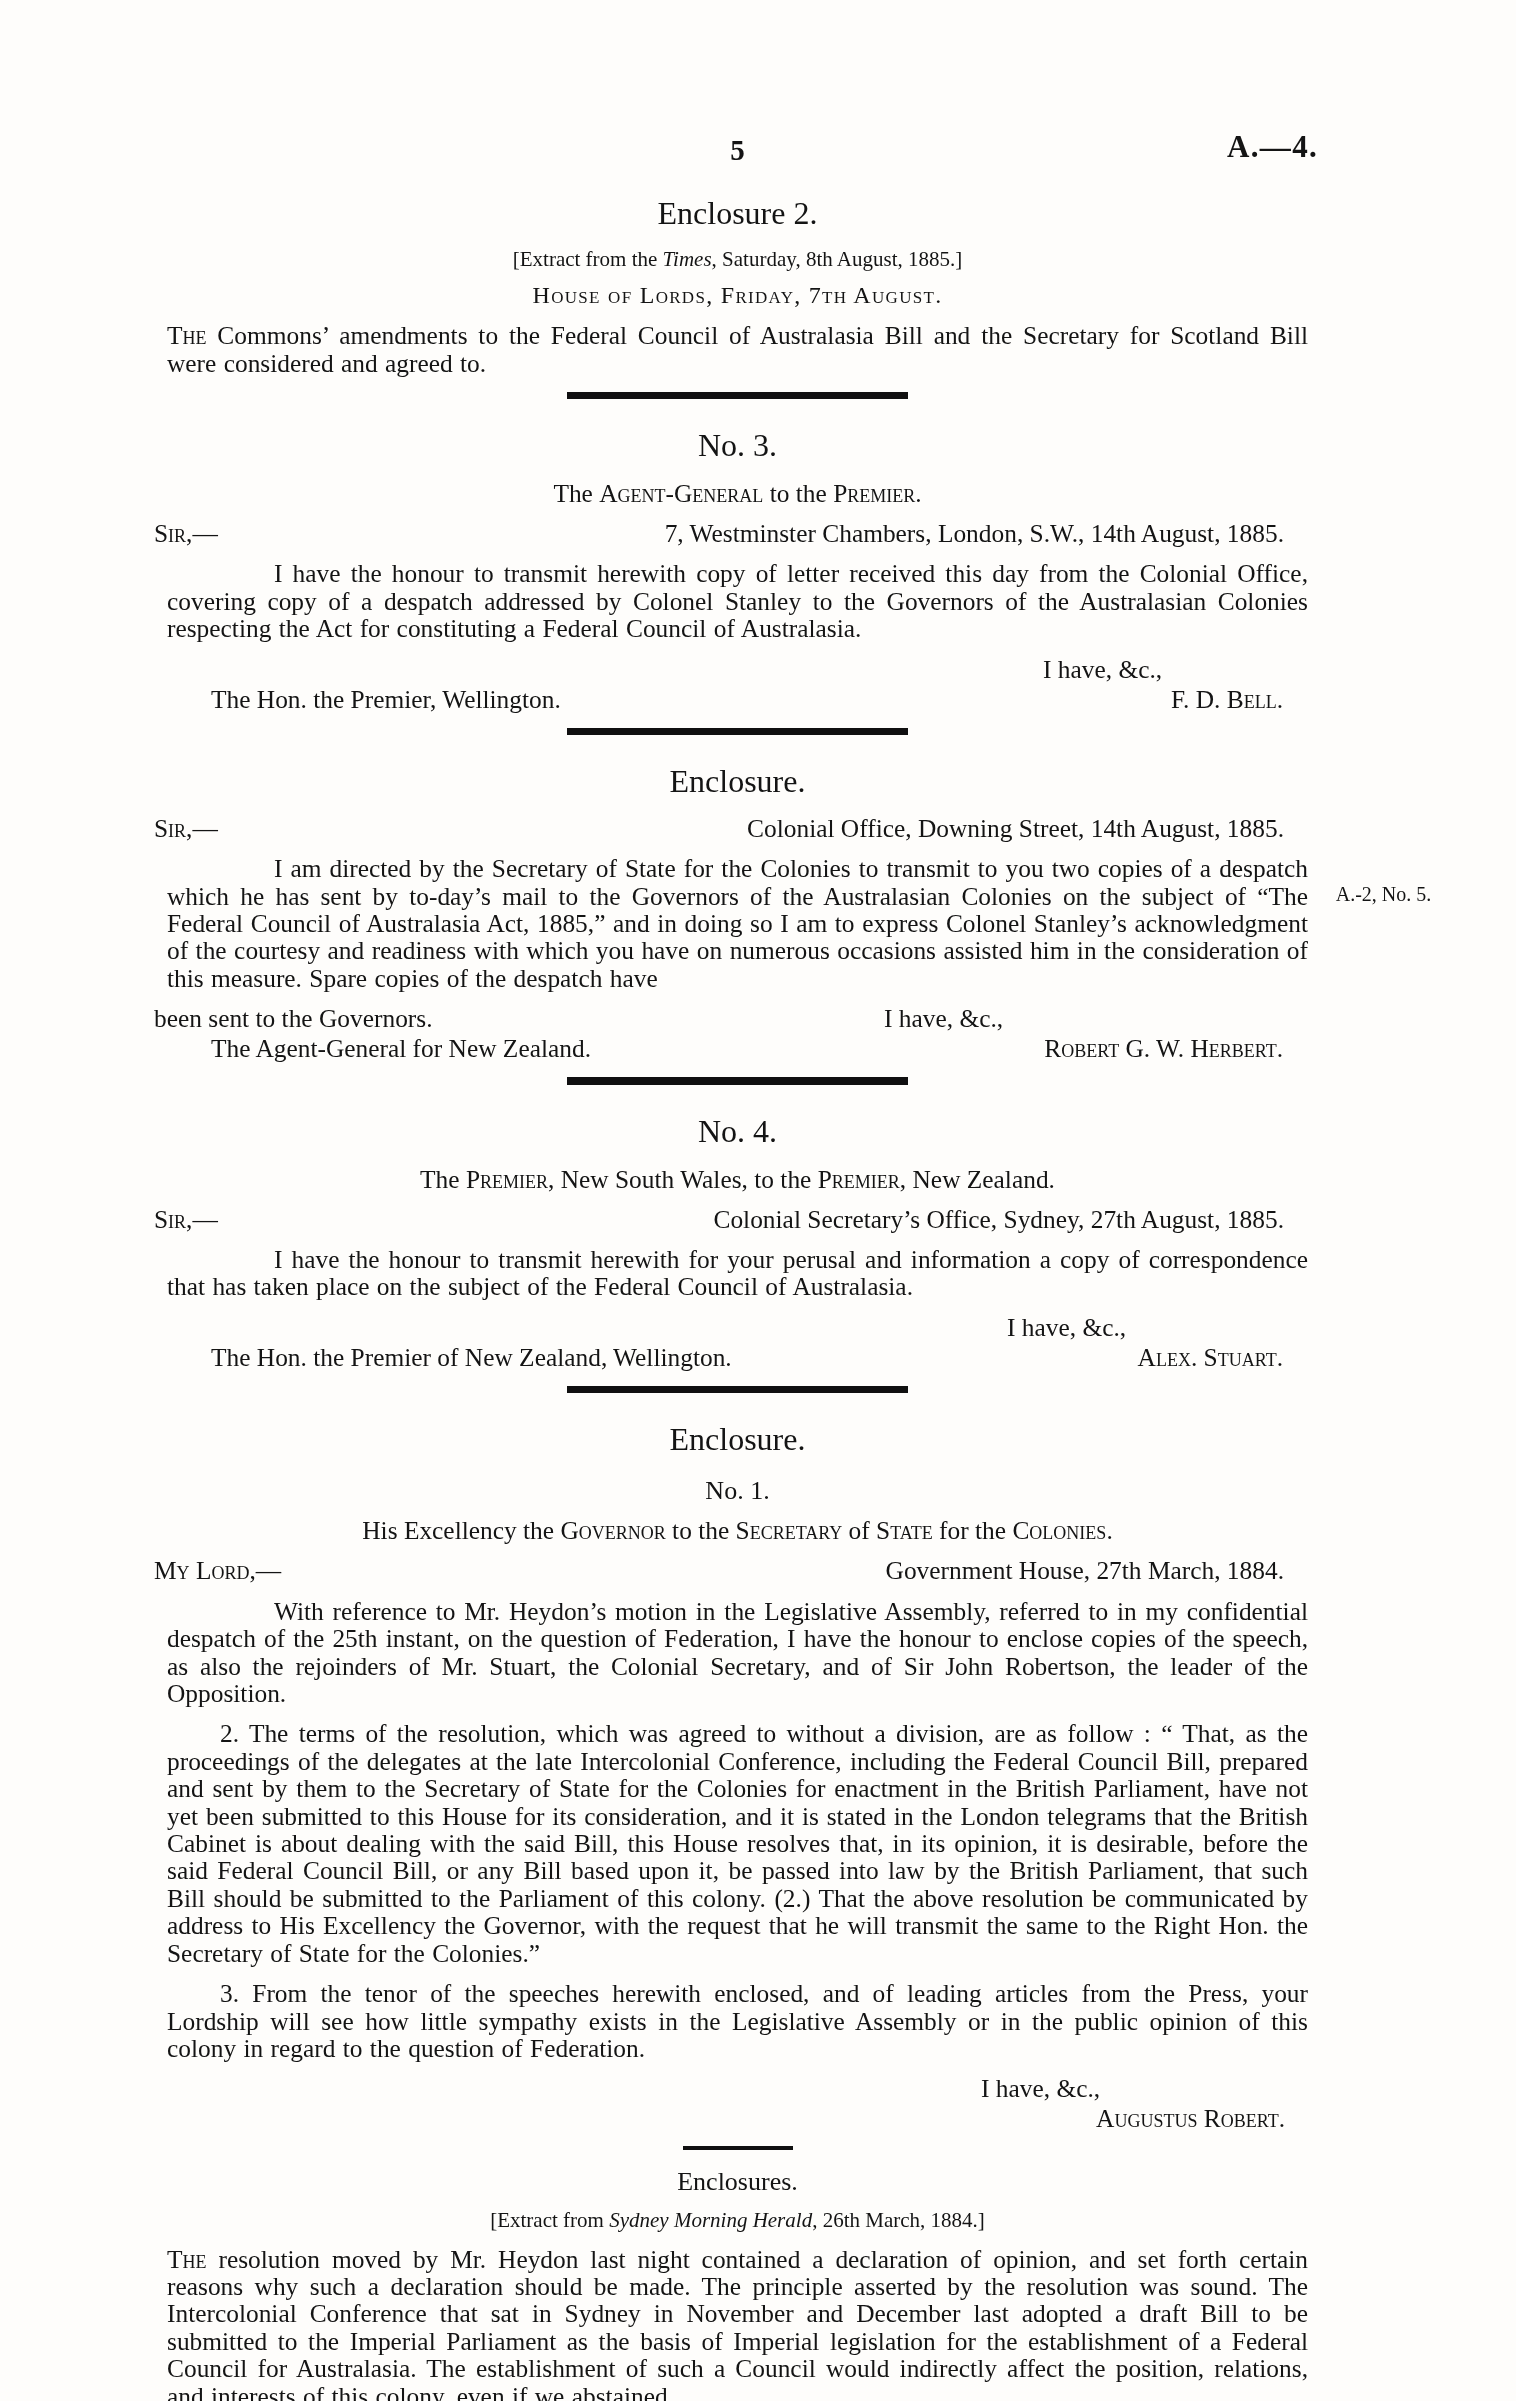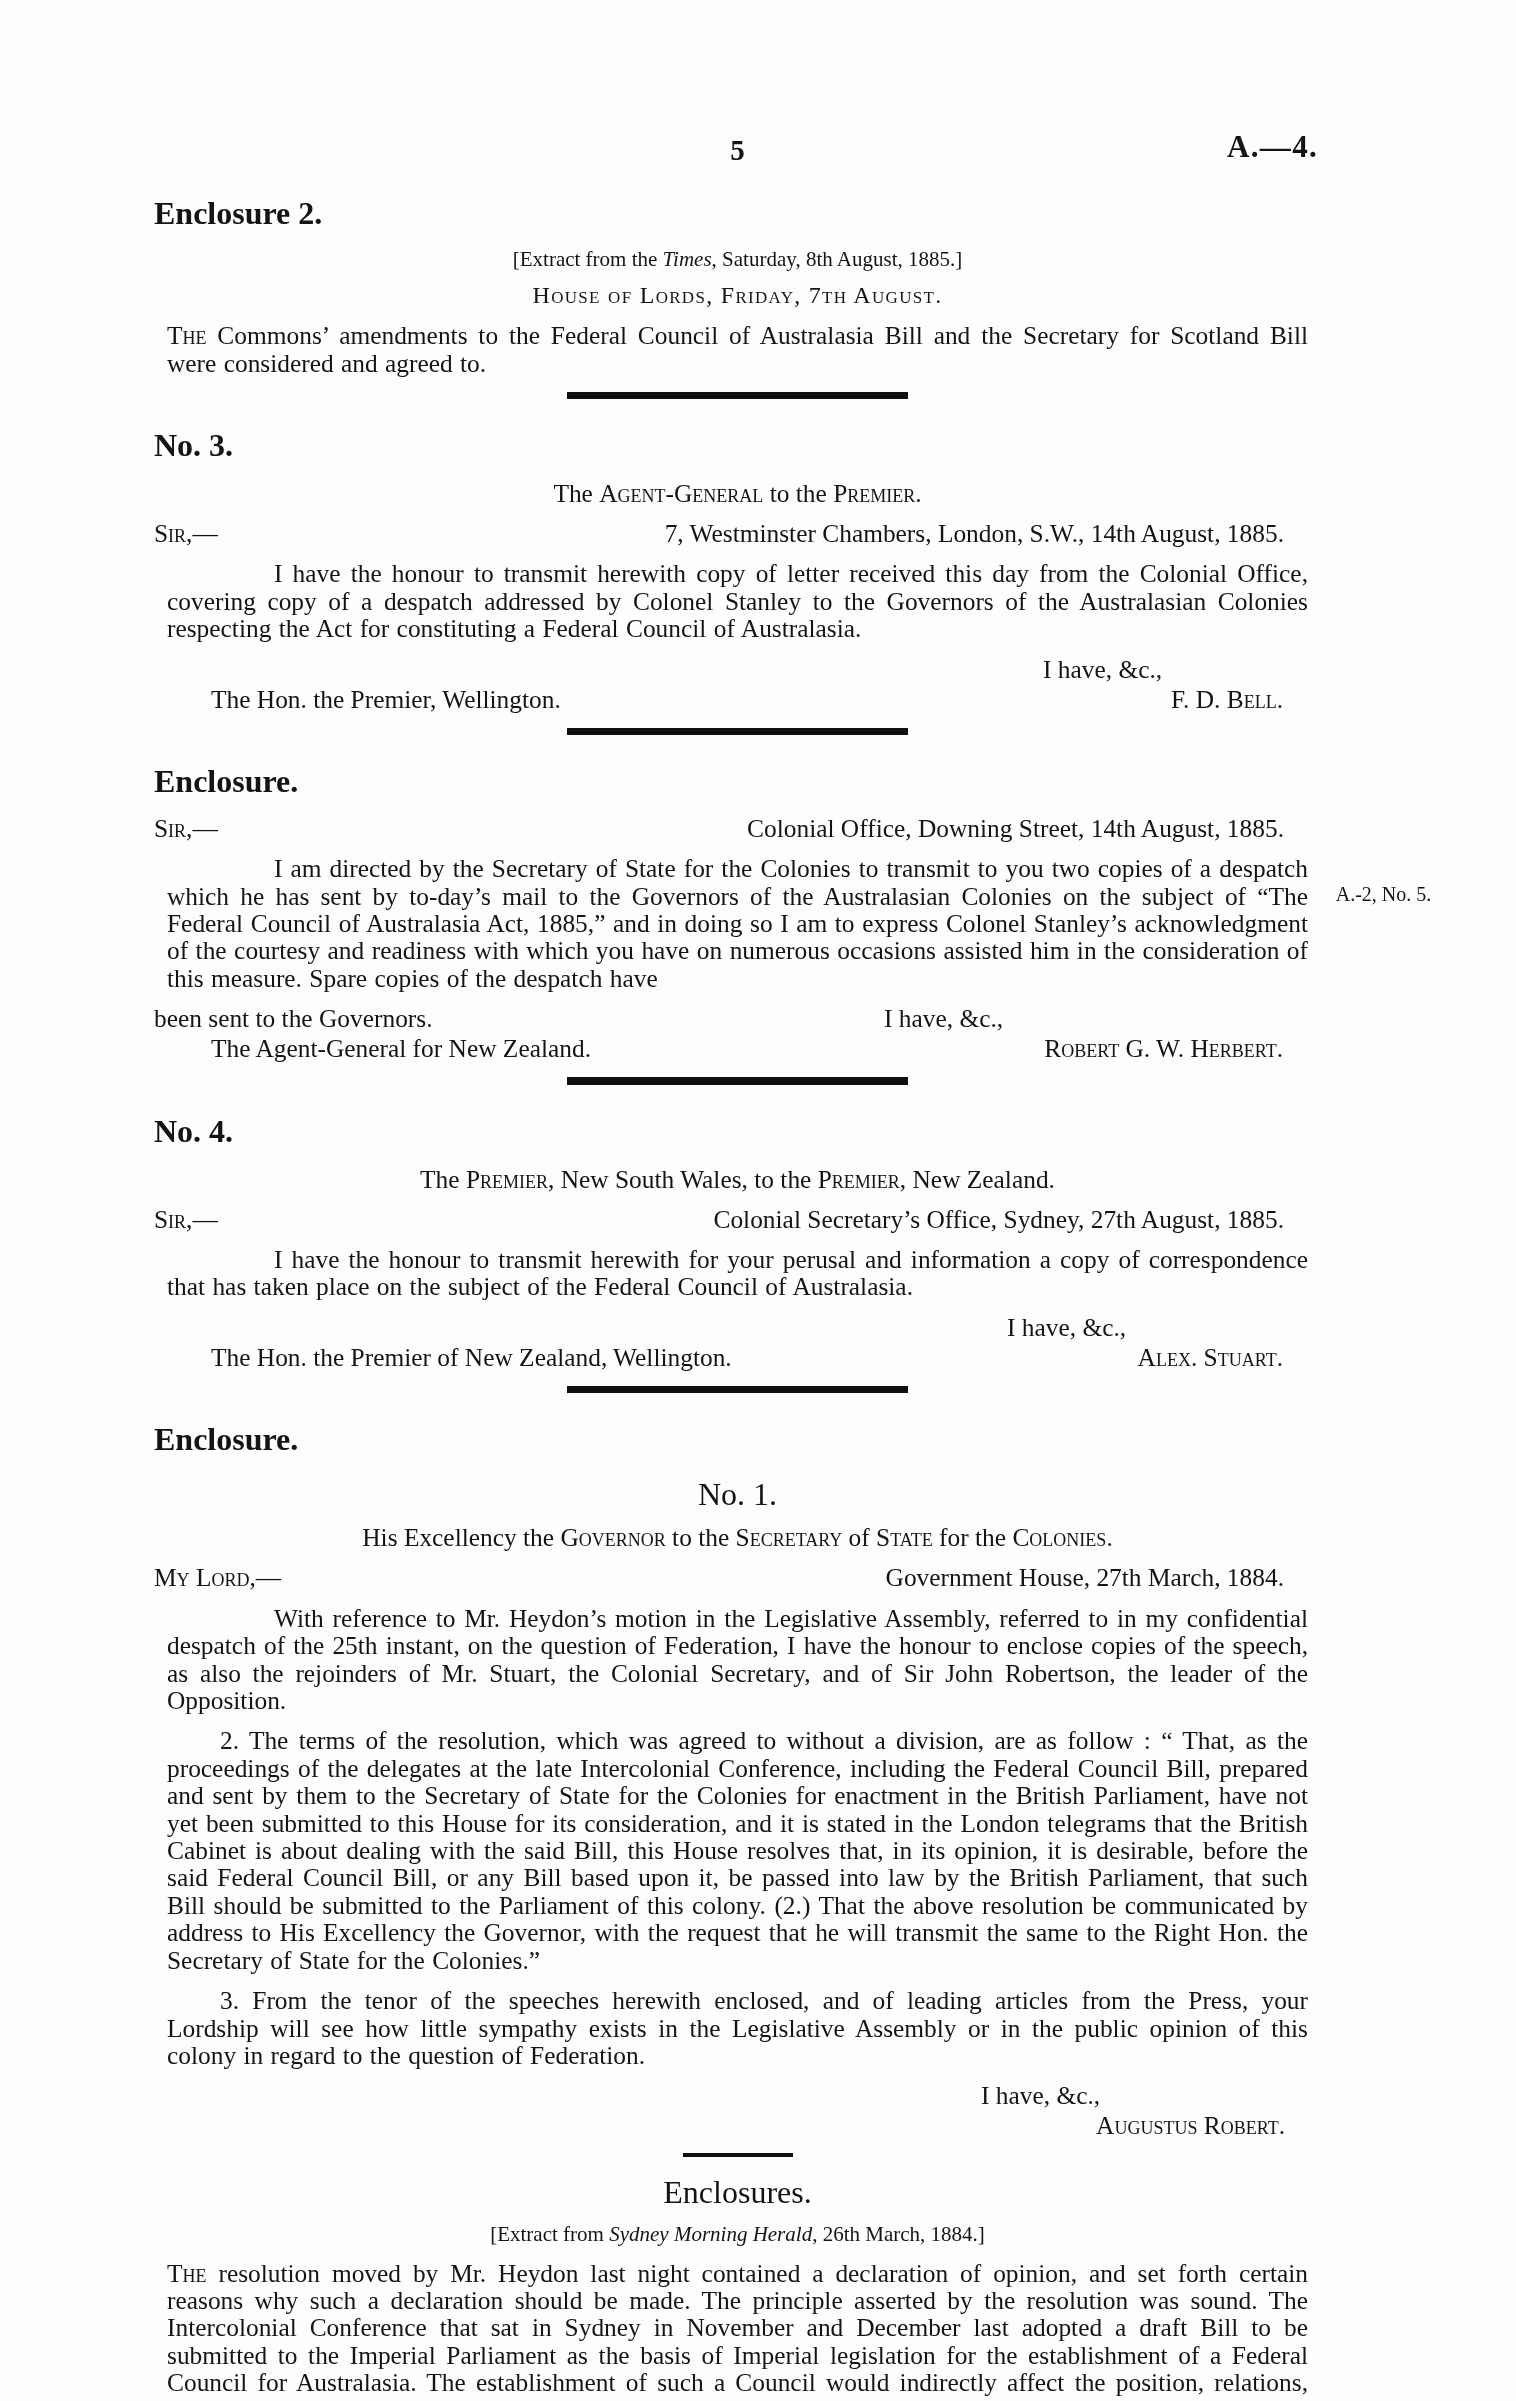--- a/index.html
+++ b/index.html
@@ -22,22 +22,22 @@
   .page-header { position: relative; height: 33px; margin-top: 134px; }
   .page-number {
     position: absolute; left: 0; right: 0;
     text-align: center; font-size: 29px; font-weight: bold;
   }
   .doc-ref {
     position: absolute; right: 3px; top: -5.3px;
     font-size: 31px; font-weight: bold; letter-spacing: 1.3px;
   }
   .sc { font-variant: small-caps; }
-  .title-lg { font-size: 32px; font-weight: bold; text-align: left; margin: 28px 0 14.7px; }
-  .title-md { font-size: 32px; font-weight: normal; text-align: center; margin: 17.4px 0 10.7px; }
+  .title-lg { font-size: 32px; font-weight: normal; text-align: center; margin: 28px 0 14.7px; }
+  .title-md { font-size: 26px; font-weight: normal; text-align: center; margin: 17.4px 0 10.7px; }
   .extract { font-size: 21px; text-align: center; margin: 0 0 10.7px; }
   .subhead {
     font-size: 24px; text-align: center;
     font-variant: small-caps; letter-spacing: 1.3px; margin: 0 0 12px;
   }
   .body-text {
     font-size: 25.4px; line-height: 27.4px;
     text-align: justify; text-indent: 107px;
     word-spacing: 1px; margin: 13px;
   }

